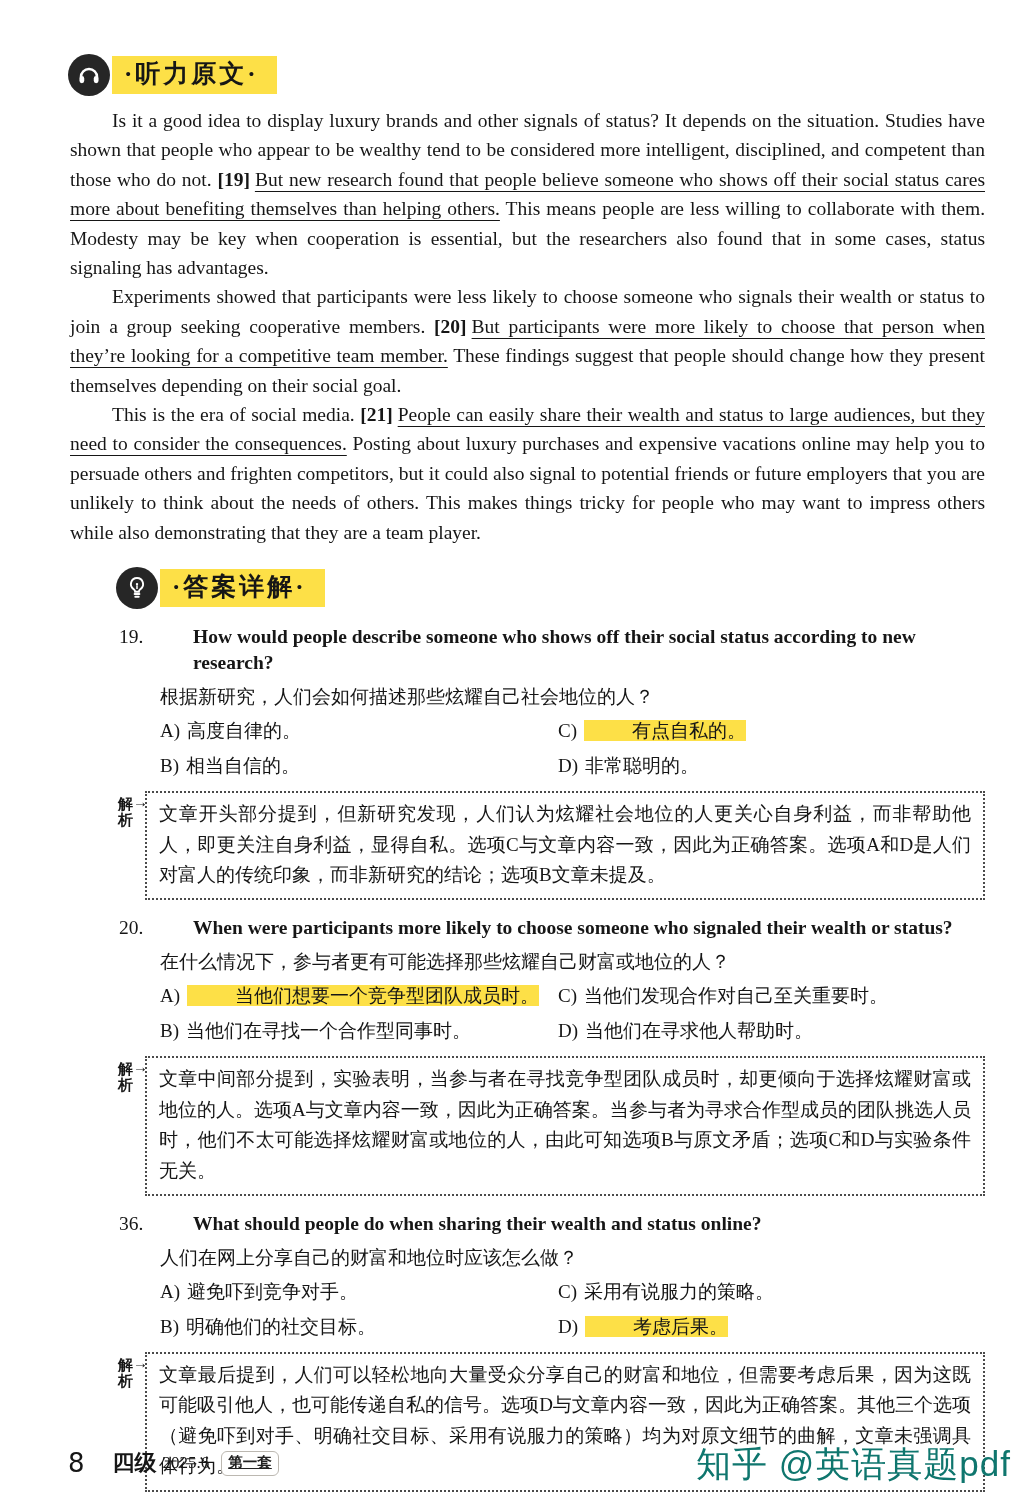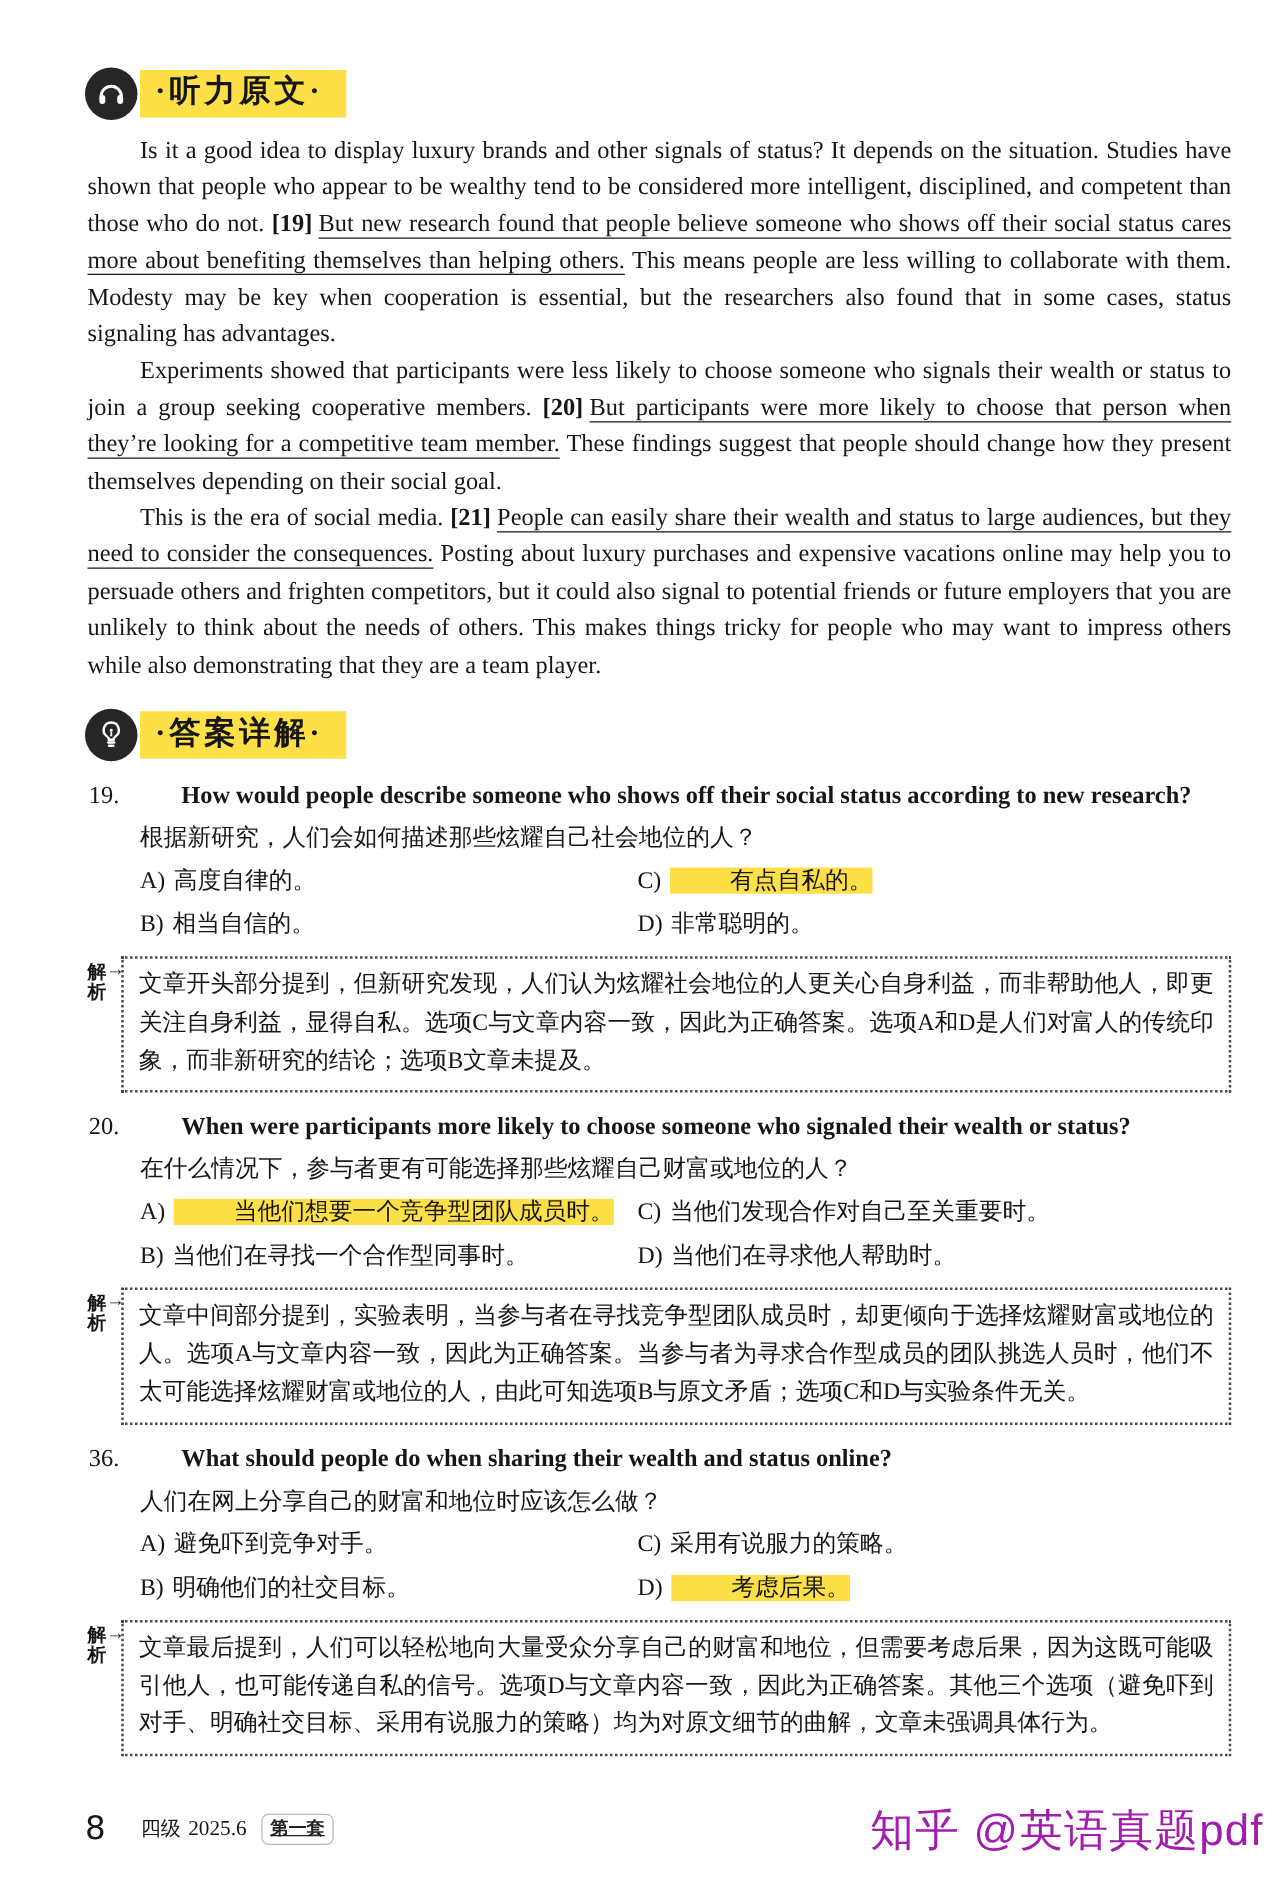--- a/index.html
+++ b/index.html
@@ -22,21 +22,21 @@
   .badge-icon svg { width:26px; height:26px; }
   .badge-label {
     font-size:25px; font-weight:bold; background:#fde047;
     padding:2px 18px 4px 12px; letter-spacing:3px; line-height:1.3;
   }
 
   .passage p { margin:0; font-size:19.5px; line-height:29.4px; text-align:justify; text-indent:42px; }
   .marker { font-weight:bold; margin-right:5px; }
   .u { text-decoration:underline; text-underline-offset:5px; text-decoration-thickness:1.2px; }
 
-  .answers { margin-top:20px; }
+  .answers { margin-top:20px;margin-left:48px; }
   .q { margin-top:15px; }
   .q-row { display:flex; font-size:19.5px; line-height:26px;gap:33px; }
   .q-num { width:42px; flex:0 0 auto; padding-left:1px; }
   .q-en { font-weight:bold; }
   .q-zh { margin:8px 0 0 42px; font-size:19px; line-height:26px; }
   .options {
     display:grid; grid-template-columns:398px 1fr;
     margin:7px 0 0 42px; row-gap:7px; font-size:19px; line-height:28px;
   }
   .opt { white-space:nowrap; }
@@ -50,30 +50,30 @@
     font-family:"Liberation Sans","DejaVu Sans",sans-serif;
   }
   .exp-arrow { position:absolute; left:15px; top:3px; font-size:15px; font-weight:bold; }
   .exp-box {
     flex:1; border:2px dotted #4a4a4a; padding:6px 12px 8px;
     font-size:19px; line-height:30.4px; text-align:justify;
   }
 
   .footer { position:absolute; left:68px; bottom:26px; display:flex; align-items:center; }
   .page-num { font-size:26px; font-family:"DejaVu Sans","Liberation Sans",sans-serif; margin-right:28px; }
-  .book-edition { font-weight:normal; font-size:16px; margin-right:6px; }
+  .book-edition { font-weight:bold; font-size:22px; margin-right:6px; }
   .book-date { font-size:17px; }
   .set-badge {
     border:1.5px solid #bcb8b1; border-radius:6px; padding:1px 6px 3px;
     font-size:14.5px; font-weight:bold; margin-left:12px; color:#222;text-decoration:underline;
   }
 
   .watermark {
     position:absolute; right:14px; bottom:16px; font-size:35px;
-    color:#a21caf; letter-spacing:1px;
+    color:#0f766e; letter-spacing:1px;
     font-family:"Liberation Sans","DejaVu Sans",sans-serif;
   }
 </style>
 </head>
 <body>
 
 <div class="page">
   <div class="content">
 
 

